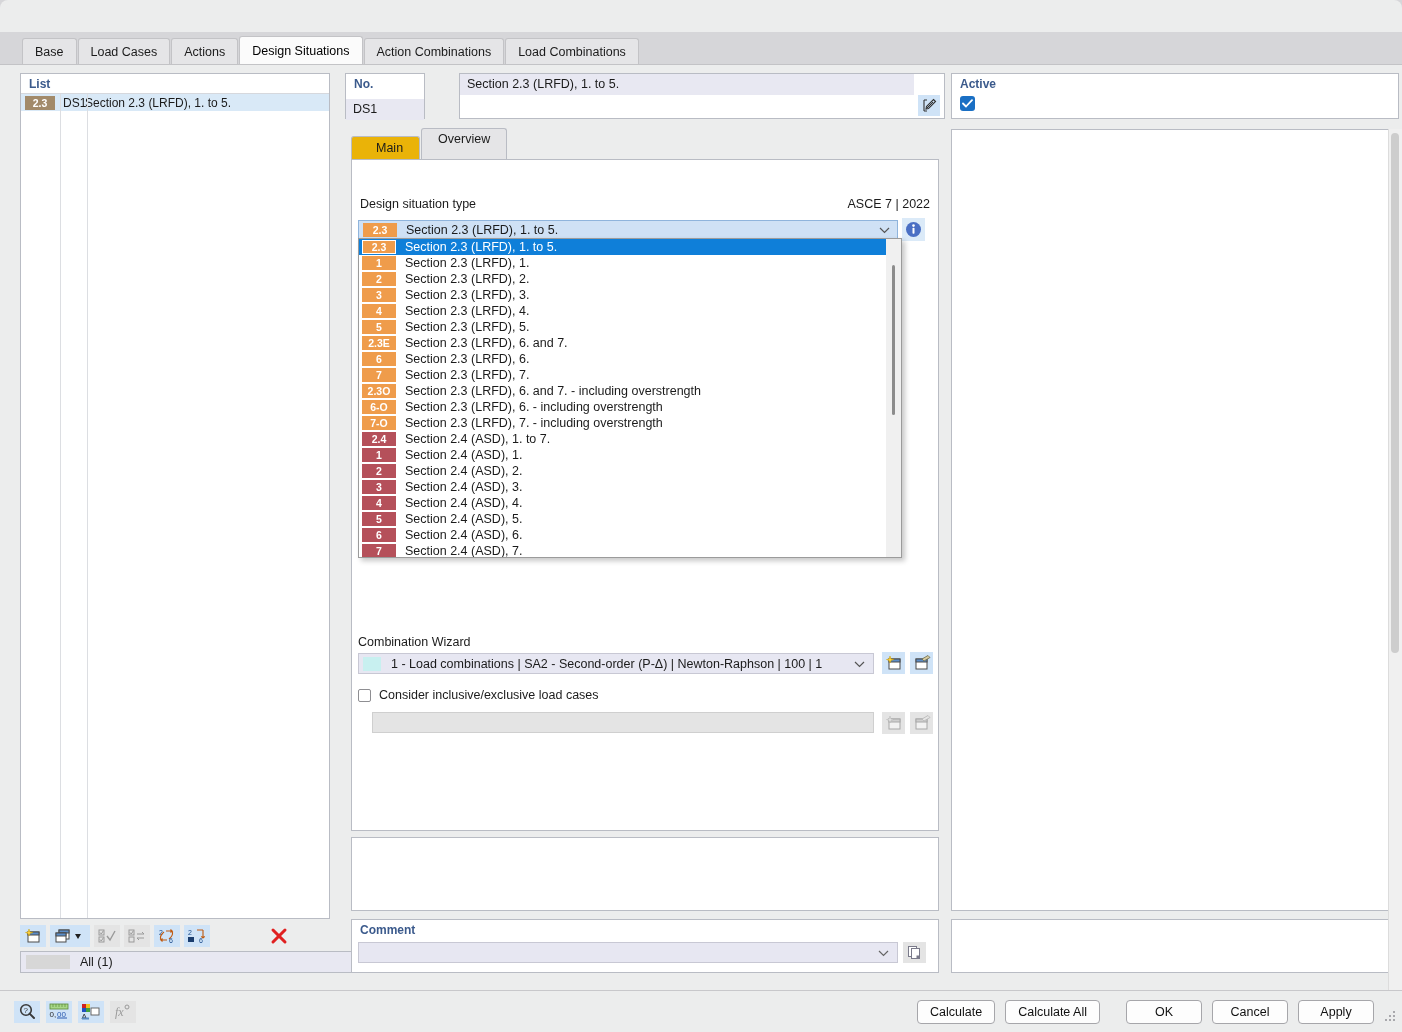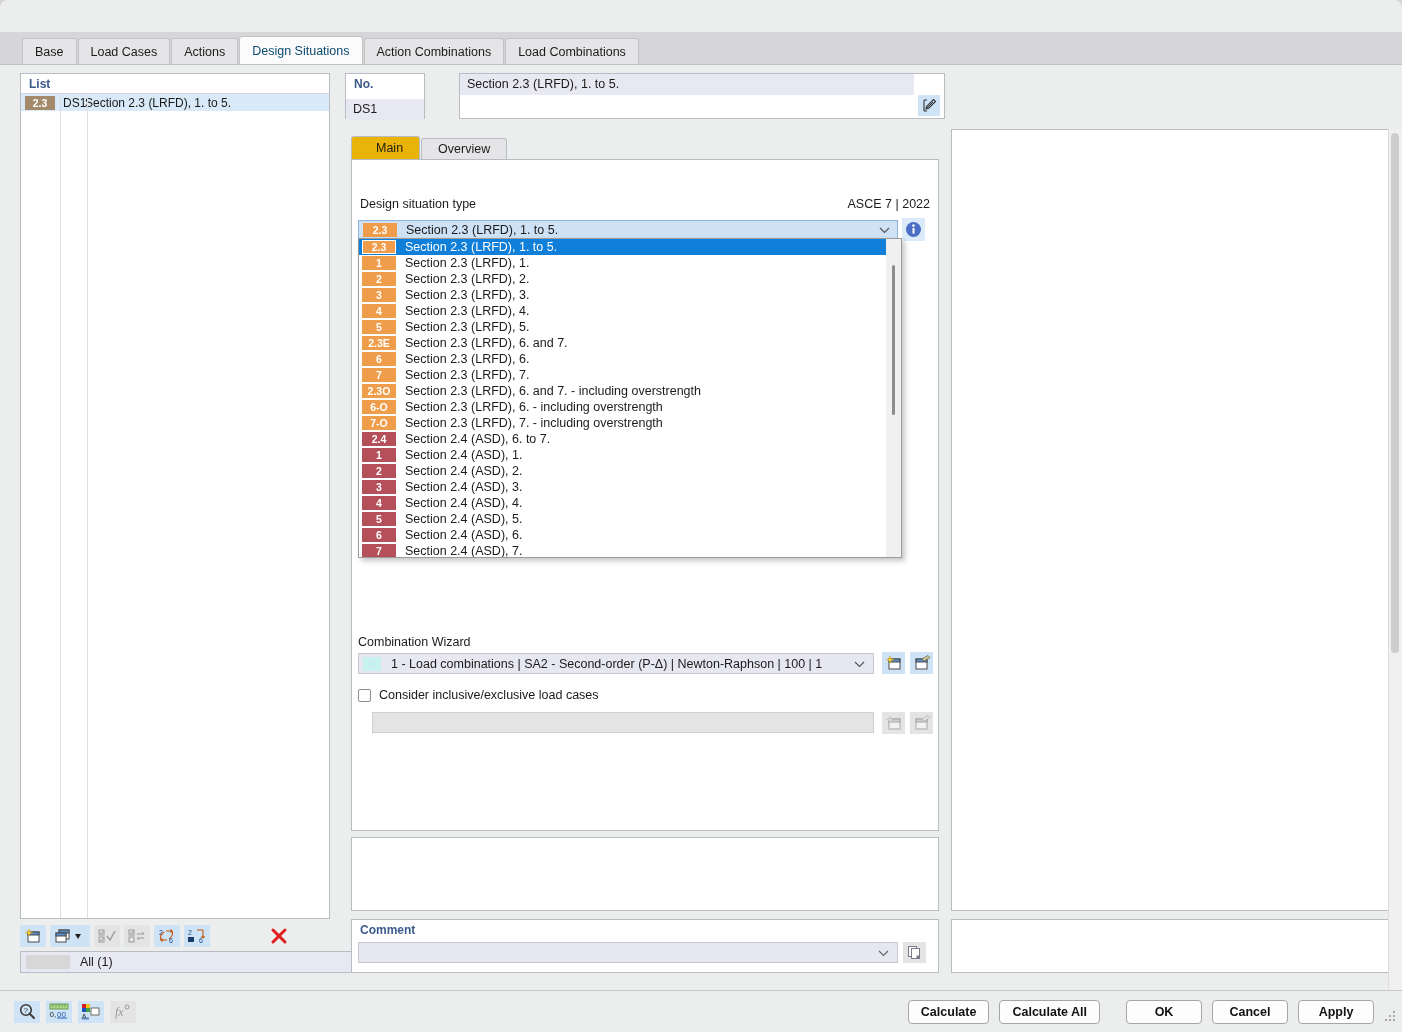--- a/index.html
+++ b/index.html
@@ -73,21 +73,21 @@
     color: #1b1b1b;
     background: #e5e5e7;
     border: 1px solid #c3c3c6;
     border-bottom: none;
     margin-right: 1px;
     border-radius: 3px 3px 0 0;
     white-space: nowrap;
   }
   .tab.active {
     background: #fbfbfb;
-    color: #0c4a6e;
+    color: #000000;
     border-color: #c3c3c6;
     height: 28px; line-height: 28px;
     position: relative; z-index: 3;
   }
 
   
   #bodyarea {
     position: absolute; left: 0; top: 64px;
     width: 1402px; height: 926px;
     background: #eceded;
@@ -213,21 +213,21 @@
     display:flex; align-items:center; justify-content:center;
   }
 
   
   #subtabs {
     position: absolute; left: 6px; top: 62px;
     height: 24px;
     display: flex; align-items: flex-end;
   }
   .subtab {
-    height: 21px; line-height: 21px;
+    height: 31px; line-height: 21px;
     padding: 0 16px;
     font-size: 12.5px;
     background: #e5e5e7;
     border: 1px solid #b9bcc4;
     border-bottom: none;
     border-radius: 3px 3px 0 0;
     margin-right: 1px;
   }
   .subtab.active {
     background: #eab308; height: 23px; line-height: 23px; position: relative; z-index: 3; padding-left: 24px;
@@ -445,21 +445,21 @@
     background: #fdfdfd;
     border: 1px solid #a6a6aa;
     border-radius: 4px;
     font-size: 12.5px;
     font-family: "Liberation Sans", sans-serif;
     color: #111;
     display: flex; align-items: center; justify-content: center;
     margin-left: 10px;
     flex: none;
   }
-  #dlgbtn-wrap { margin-left: auto; display: flex; align-items: flex-end; font-weight: bold; }
+  #dlgbtn-wrap { margin-left: auto; display: flex; align-items: flex-end; }
   #dlgbtn-gap { width: 16px; }
   #resize-grip { width: 16px; height: 16px; margin-left: 8px; margin-right: 4px; position: relative; flex:none; }
   .grip-dot { position: absolute; width: 2px; height: 2px; background: #a8a8ac; }
 </style>
 </head>
 <body>
 
 <div id="window">
 
 
@@ -653,21 +653,21 @@
                 <div class="dd-item">
                   <div class="badge or">6-O</div>
                   <div class="dtext">Section 2.3 (LRFD), 6. - including overstrength</div>
                 </div>
                 <div class="dd-item">
                   <div class="badge or">7-O</div>
                   <div class="dtext">Section 2.3 (LRFD), 7. - including overstrength</div>
                 </div>
                 <div class="dd-item">
                   <div class="badge red">2.4</div>
-                  <div class="dtext">Section 2.4 (ASD), 6. to 7.</div>
+                  <div class="dtext">Section 2.4 (ASD), 1. to 7.</div>
                 </div>
                 <div class="dd-item">
                   <div class="badge red">1</div>
                   <div class="dtext">Section 2.4 (ASD), 1.</div>
                 </div>
                 <div class="dd-item">
                   <div class="badge red">2</div>
                   <div class="dtext">Section 2.4 (ASD), 2.</div>
                 </div>
                 <div class="dd-item">
@@ -759,20 +759,28 @@
             <svg width="15" height="15" viewBox="0 0 15 15">
               <rect x="1.5" y="1.5" width="8" height="10" fill="#fff" stroke="#7a7a8a" stroke-width="1"></rect>
               <rect x="4.5" y="3.5" width="8" height="10" fill="#fff" stroke="#7a7a8a" stroke-width="1"></rect>
               <rect x="9.5" y="10.5" width="3" height="3" fill="#7a7a8a"></rect>
             </svg>
           </div>
         </div>
       </div>
 
       <div id="right-panel">
+        <div id="active-box">
+          <div id="active-label">Active</div>
+          <div id="active-chk">
+            <svg width="11" height="9" viewBox="0 0 11 9">
+                <path d="M1 4.5 L4 7.5 L10 1.2" stroke="#ffffff" stroke-width="1.8" fill="none" stroke-linecap="round" stroke-linejoin="round"></path>
+              </svg>
+          </div>
+        </div>
         <div id="right-big"></div>
         <div id="right-small"></div>
       </div>
 
     </div>
 
     <div id="outer-scroll">
       <div id="outer-thumb"></div>
     </div>
   </div>

